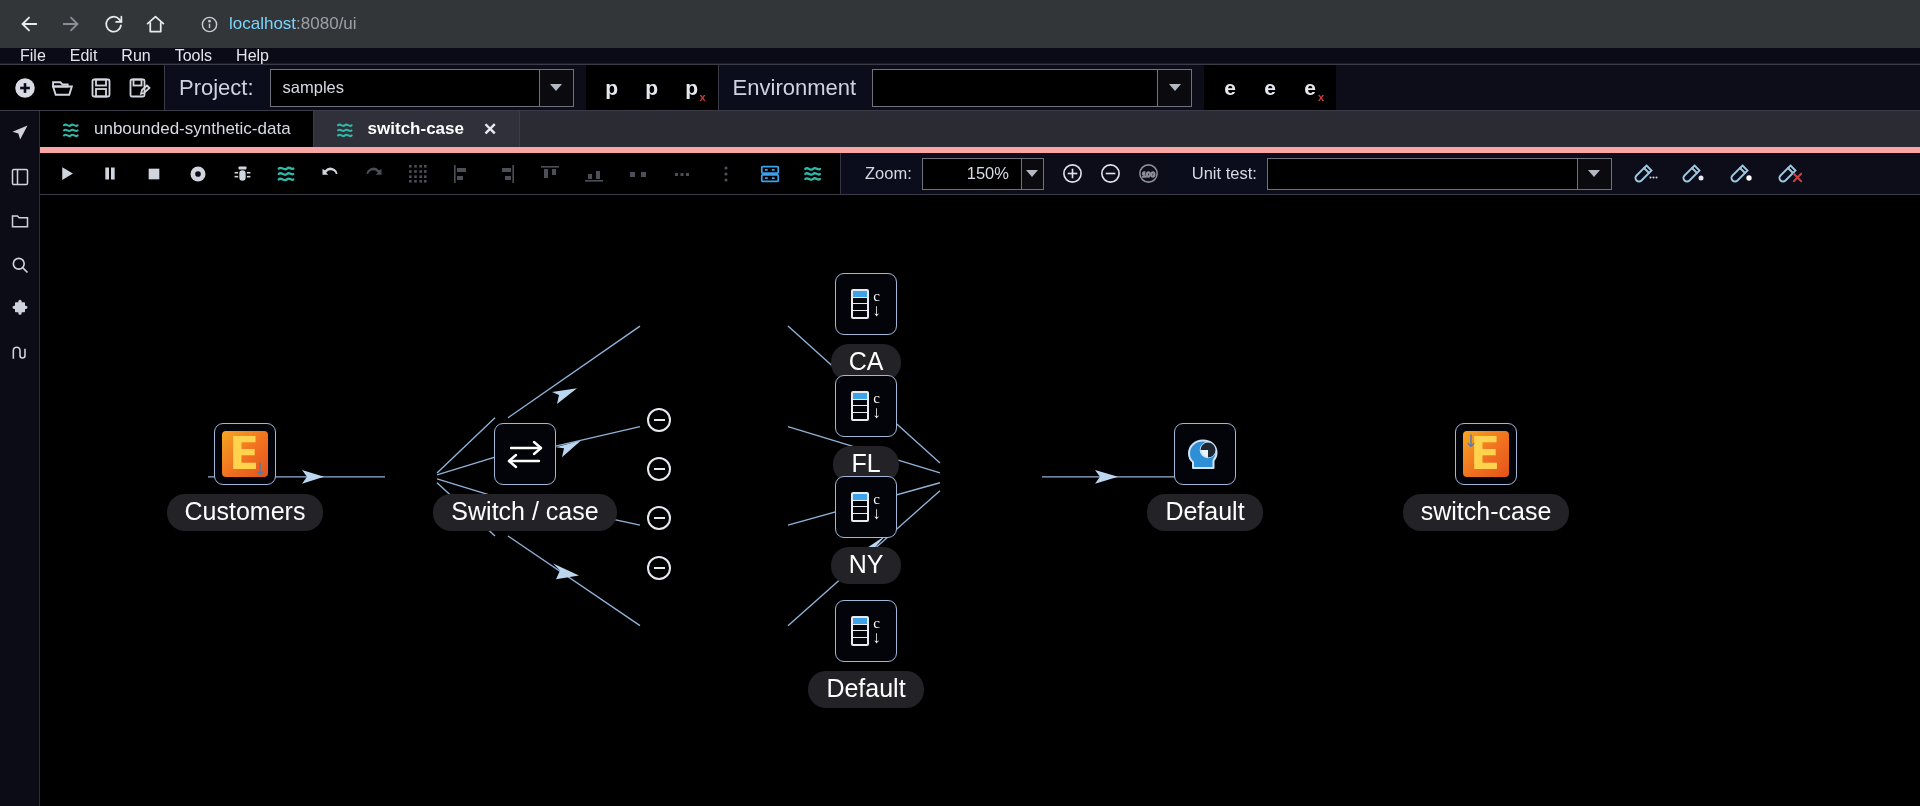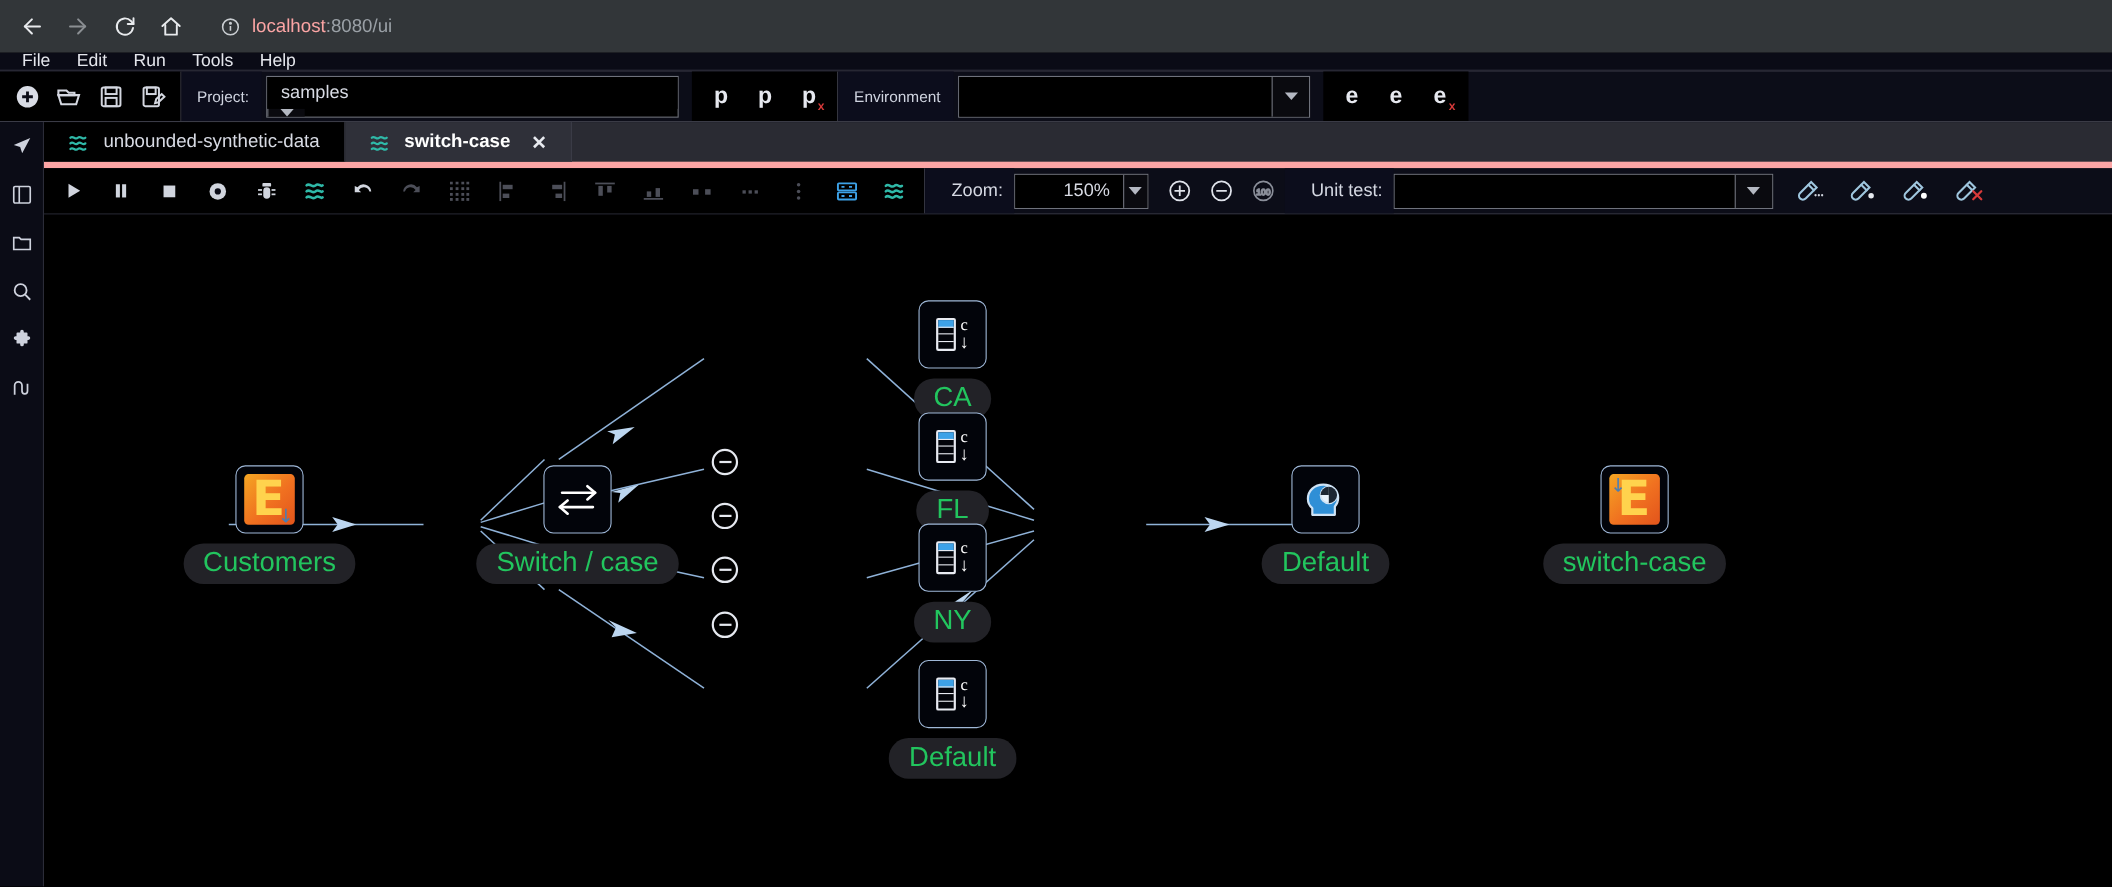--- a/index.html
+++ b/index.html
@@ -31,21 +31,21 @@
     flex: 1;
     height: 34px;
     display: flex; align-items: center;
     gap: 10px;
     padding: 0 14px;
     margin-left: 8px;
     color: #e8eaed;
     font-size: 17px;
   }
   .omnibox .info-icon { color: #c9cdd1; display:flex; }
-  .url-host { color: #fca5a5; }
+  .url-host { color: #7dd3fc; }
   .url-path { color: #9aa0a6; }
 
   
   .app {
     width: 1920px;
     height: 758px;
     background: #05060f;
     display: flex;
     flex-direction: column;
   }
@@ -81,21 +81,21 @@
     padding: 0 6px;
     background: #000000;
   }
   .tb-btn {
     width: 38px; height: 38px;
     display: flex; align-items: center; justify-content: center;
     color: #d4d7e0;
   }
   .tb-label {
     color: #cfd3df;
-    font-size: 14px;
+    font-size: 22px;
     padding: 0 12px 0 14px;
     white-space: nowrap;
     background: #0c0d1c;
     height: 100%;
     display: flex; align-items: center;
   }
   .combo {
     height: 38px;
     display: flex;
     align-items: stretch;
@@ -250,21 +250,21 @@
     width: 62px; height: 62px;
     border: 1px solid #9fb8d8;
     border-radius: 9px;
     background: #02040a;
     display: flex; align-items: center; justify-content: center;
     position: relative;
   }
   .node-label {
     margin-top: 9px;
     background: #222227;
-    color: #22c55e;
+    color: #ffffff;
     font-size: 25px;
     padding: 3px 18px 5px 18px;
     border-radius: 18px;
     white-space: nowrap;
     line-height: 1.15;
   }
 
   
   .blogo {
     width: 46px; height: 46px;
@@ -407,21 +407,21 @@
       <div class="tb-btn">
         <svg width="24" height="24" viewBox="0 0 24 24" fill="none" stroke="currentColor" stroke-width="1.8">
             <rect x="3.5" y="3.5" width="14" height="17" rx="1.5"></rect>
             <rect x="6.5" y="3.5" width="8" height="6"></rect>
             <path d="M15 14l5-4.5 2.5 2.5L17 17l-3 .8z"></path>
           </svg>
       </div>
     </div>
 
     <div class="tb-label">Project:</div>
-    <div class="combo" style="width:375px; margin-left:4px;flex-direction:column;">
+    <div class="combo" style="width:304px; margin-left:4px;">
       <div class="combo-value">samples</div>
       <div class="combo-arrow"></div>
     </div>
 
     <div class="tb-group" style="margin-left:12px;">
       <div class="p-icon">
           <span>p</span>
           <span class="badge gray"></span>
         </div>
       <div class="p-icon">

